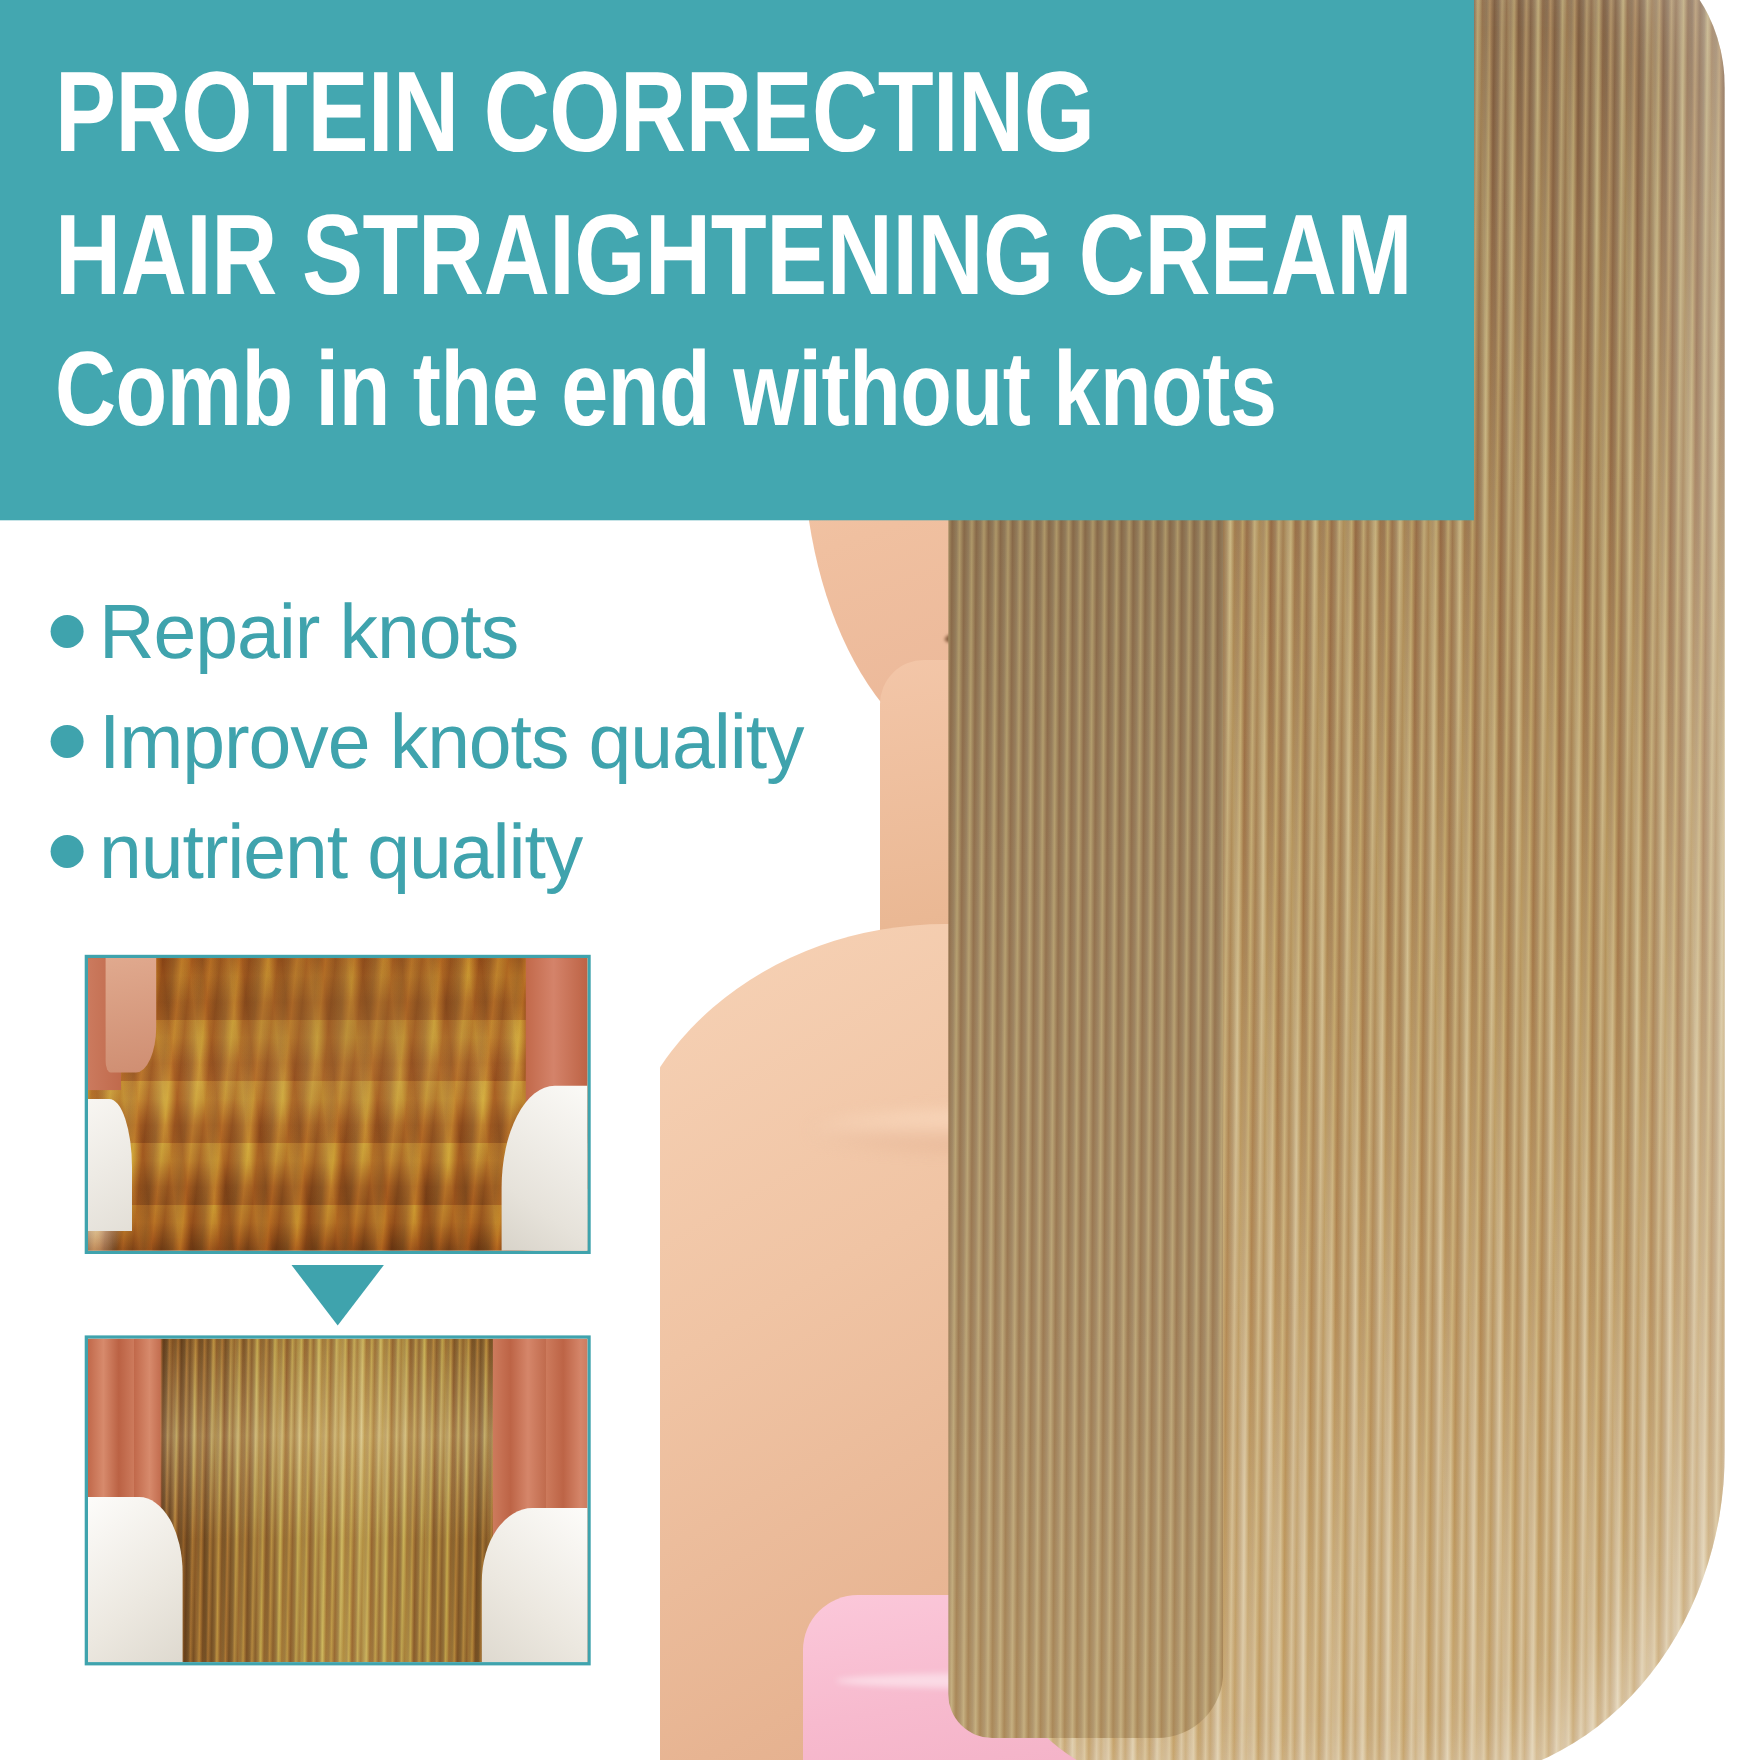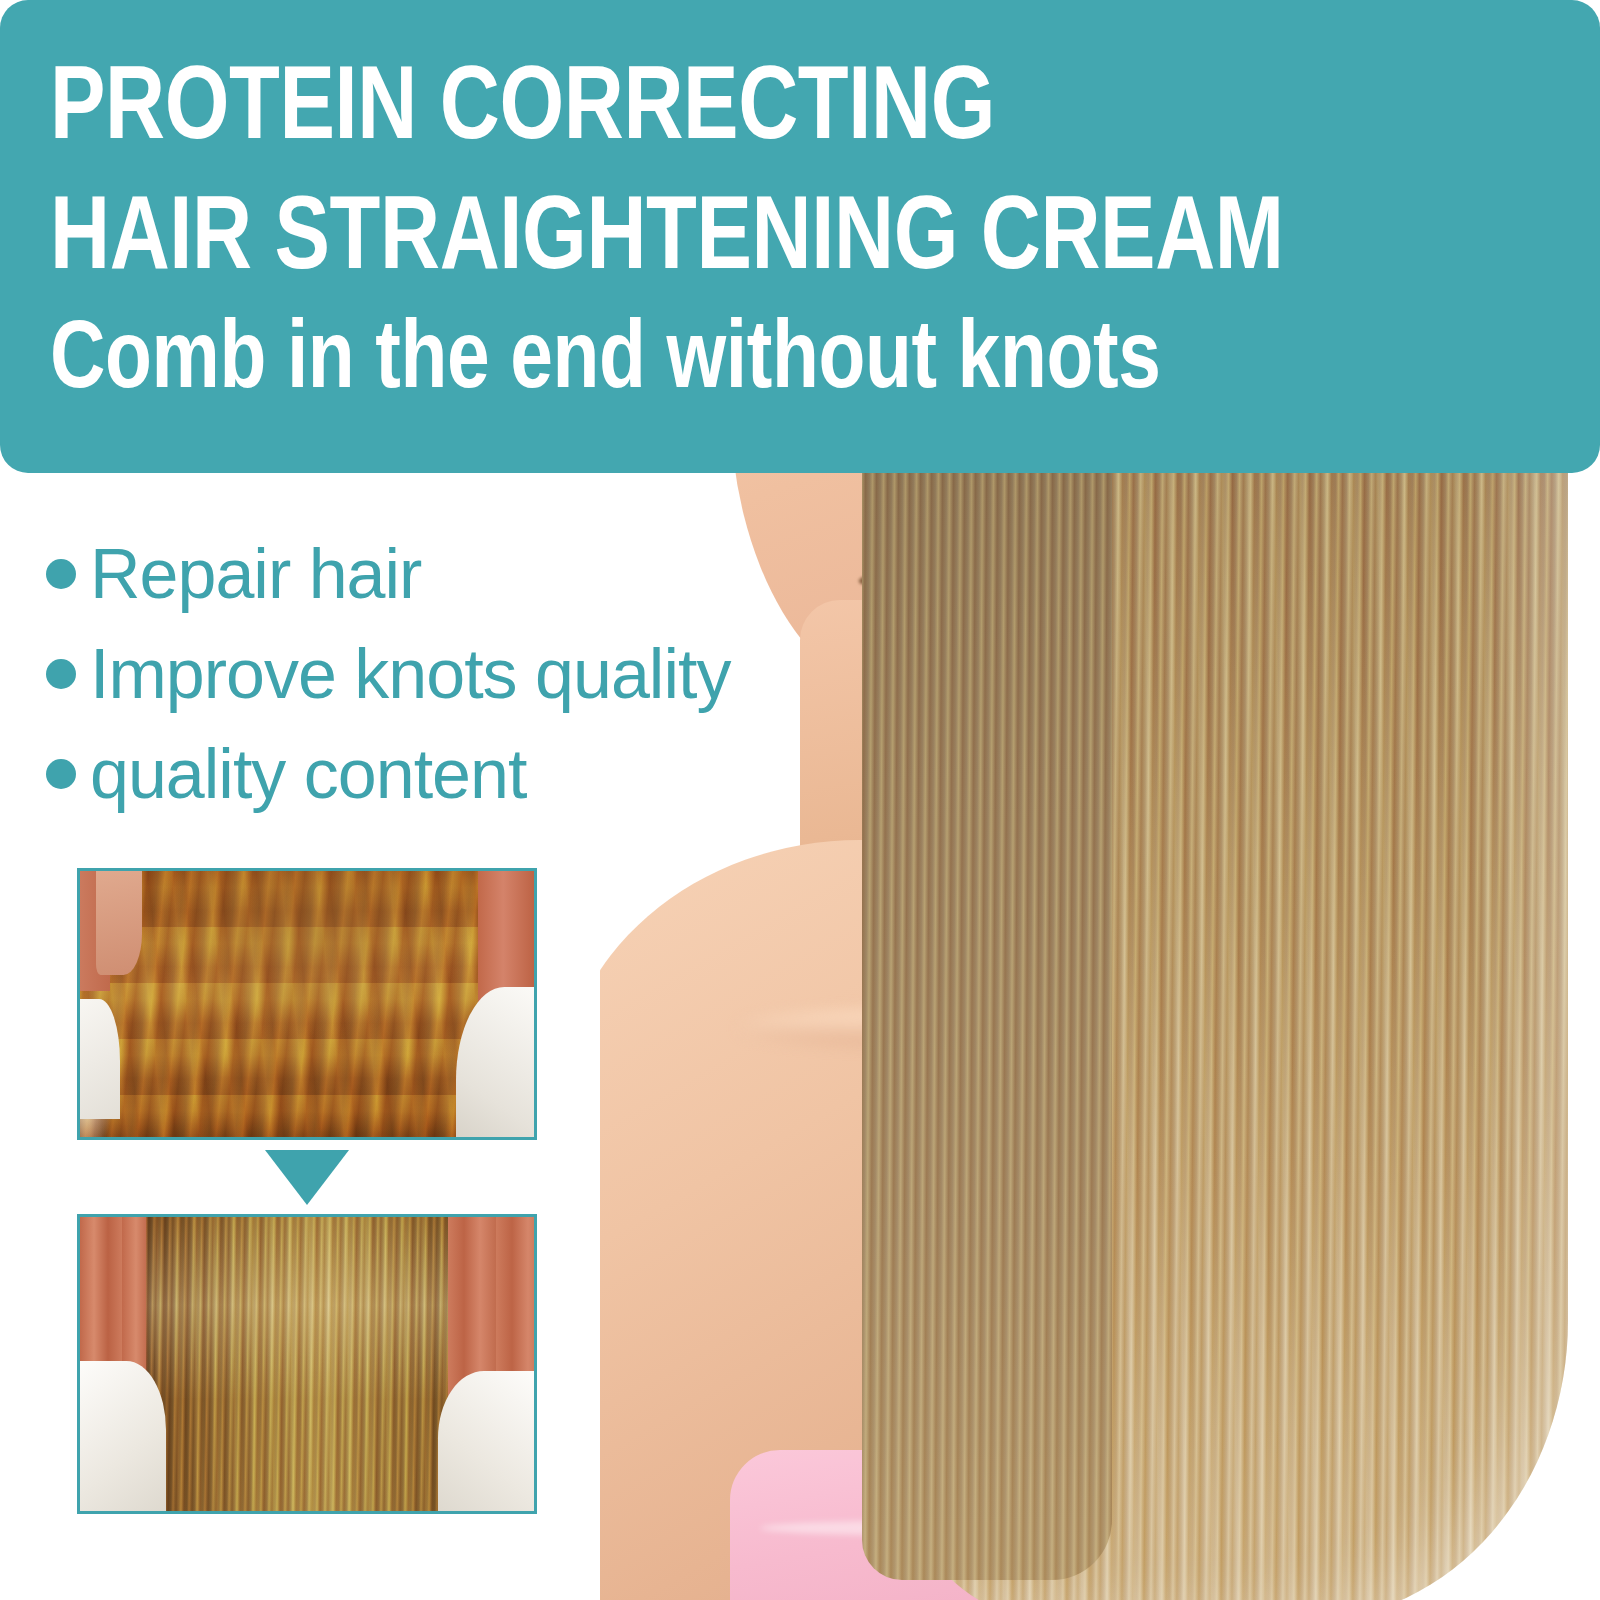--- a/index.html
+++ b/index.html
@@ -8,25 +8,24 @@
     font-family: "Liberation Sans", sans-serif;
     background:#ffffff;
     overflow:hidden;
     position:relative;
   }
 
   
   .header-band{
     position:absolute;
     left:0; top:0;
-    width:1600px; height:473px;
+    width:1340px; height:473px;
     background:#43a7b0;
     z-index:40;
     overflow:hidden;
-    border-radius:28px;
   }
   .title-block{
     position:absolute;
     left:50px; top:30px;
     width:1500px;
   }
   .title-line{
     color:#ffffff;
     font-family:"Liberation Sans Narrow","Liberation Sans",sans-serif;
     font-weight:700;
@@ -407,29 +406,29 @@
   <div class="title-block">
     <div class="title-line title-line-1">PROTEIN CORRECTING</div>
     <div class="title-line title-line-2">HAIR STRAIGHTENING CREAM</div>
     <div class="title-line title-line-3">Comb in the end without knots</div>
   </div>
 </div>
 
 <div class="bullets">
   <div class="bullet-row">
     <span class="bullet-dot"></span>
-    <span class="bullet-text">Repair hair</span>
+    <span class="bullet-text">Repair knots</span>
   </div>
   <div class="bullet-row">
     <span class="bullet-dot"></span>
     <span class="bullet-text">Improve knots quality</span>
   </div>
   <div class="bullet-row">
     <span class="bullet-dot"></span>
-    <span class="bullet-text">quality content</span>
+    <span class="bullet-text">nutrient quality</span>
   </div>
 </div>
 
 <div class="ba-stack">
 
   <div class="ba-frame ba-before">
     <div class="before-photo"></div>
     <div class="before-wall-l"></div>
     <div class="before-wall-r"></div>
     <div class="before-skin"></div>

